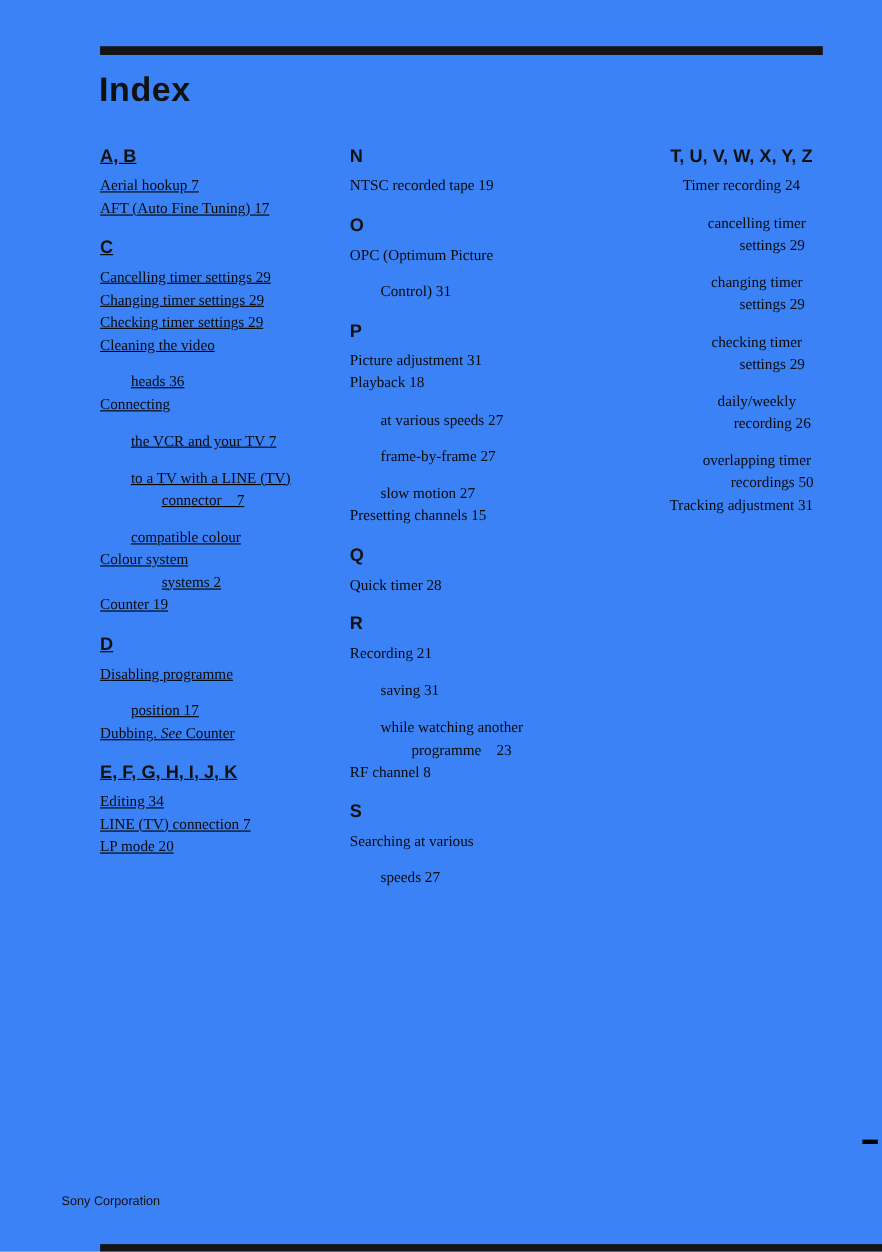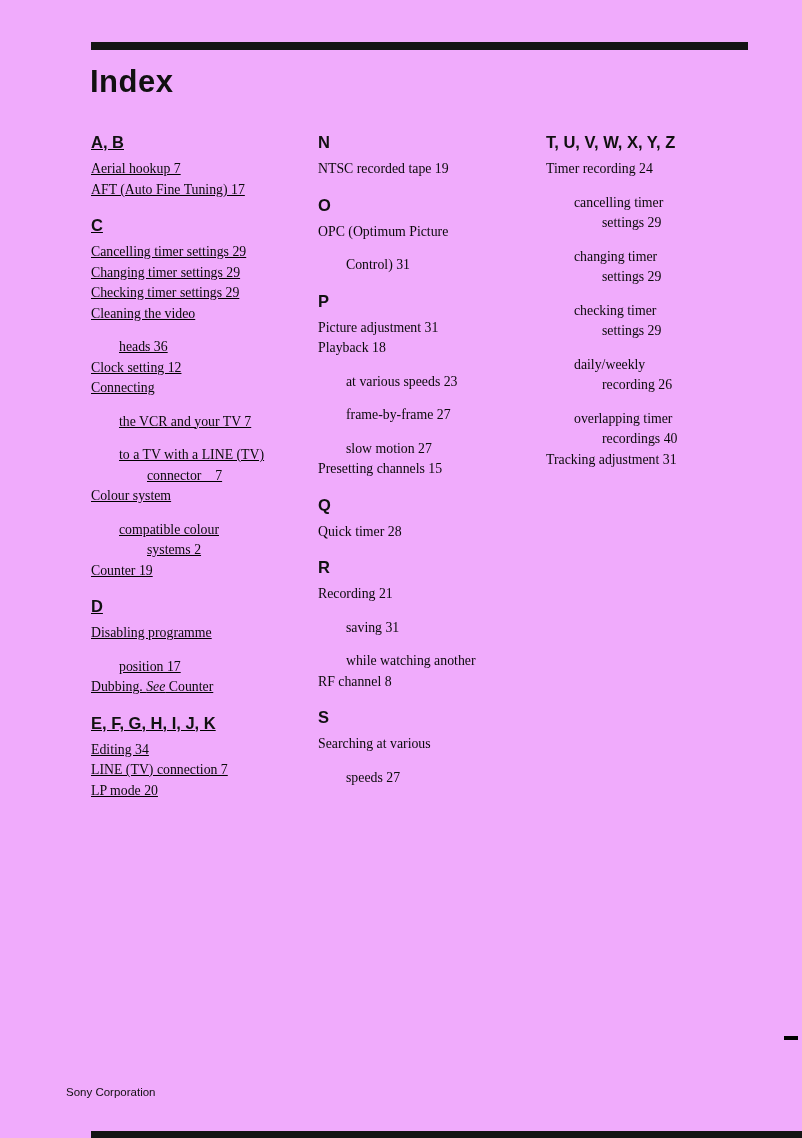--- a/index.html
+++ b/index.html
@@ -4,21 +4,21 @@
 <style>
   * { margin: 0; padding: 0; box-sizing: border-box; }
   html, body { background: #e8e8e8; }
   body {
     width: 802px; height: 1138px;
     font-family: "Liberation Serif", serif;
   }
   .page {
     position: relative;
     width: 802px; height: 1138px;
-    background: #f0abfc;
+    background: #3b82f6;
     color: #000;
     overflow: hidden;
   }
   .top-rule {
     position: absolute;
     left: 91px; top: 42px;
     width: 657px; height: 8px;
     background: #141414;
   }
   .page-title {
@@ -31,42 +31,42 @@
     color: #111;
   }
   .columns {
     position: absolute;
     left: 91px; top: 132px;
     display: flex;
   }
   .col { flex: 0 0 auto; }
   .col-0 { width: 227px; text-decoration: underline; }
   .col-1 { width: 228px; }
-  .col-2 { width: 256px; }
+  .col-2 { width: 256px; text-align: center; }
   .sec-header {
     font-family: "Liberation Sans", sans-serif;
     font-weight: bold;
     font-size: 16.5px;
     line-height: 20px;
     margin: 15px 0 7px 0;
     color: #111;
   }
   .col > .sec-header:first-child { margin-top: 0; }
   .entry-line {
     font-size: 13.8px;
     line-height: 20.5px;
     white-space: pre-wrap;
     color: #0a0a0a;
   }
   .indent-1 { padding-left: 28px; margin-top: 13px; }
   .indent-2 { padding-left: 56px; }
   .entry-line em { font-style: italic; font-family: "Liberation Serif", serif; }
   .footer {
     position: absolute;
-    left: 66px; top: 1086px;
+    left: 56px; top: 1086px;
     font-family: "Liberation Sans", sans-serif;
     font-size: 11.5px;
     color: #111;
   }
   .crop-mark {
     position: absolute;
     left: 784px; top: 1036px;
     width: 14px; height: 4px;
     background: #000;
   }
@@ -87,74 +87,74 @@
       <div class="col col-0">
         <div class="sec-header">A, B</div>
         <div class="entry-line">Aerial hookup 7</div>
         <div class="entry-line">AFT (Auto Fine Tuning) 17</div>
         <div class="sec-header">C</div>
         <div class="entry-line">Cancelling timer settings 29</div>
         <div class="entry-line">Changing timer settings 29</div>
         <div class="entry-line">Checking timer settings 29</div>
         <div class="entry-line">Cleaning the video</div>
         <div class="entry-line indent-1">heads 36</div>
-        <div class="entry-line">Clock setting 12</div>
         <div class="entry-line">Connecting</div>
         <div class="entry-line indent-1">the VCR and your TV 7</div>
         <div class="entry-line indent-1">to a TV with a LINE (TV)</div>
         <div class="entry-line indent-2">connector    7</div>
+        <div class="entry-line indent-1">compatible colour</div>
         <div class="entry-line">Colour system</div>
-        <div class="entry-line indent-1">compatible colour</div>
         <div class="entry-line indent-2">systems 2</div>
         <div class="entry-line">Counter 19</div>
         <div class="sec-header">D</div>
         <div class="entry-line">Disabling programme</div>
         <div class="entry-line indent-1">position 17</div>
         <div class="entry-line"><span>Dubbing. </span><em>See</em><span> Counter</span></div>
         <div class="sec-header">E, F, G, H, I, J, K</div>
         <div class="entry-line">Editing 34</div>
         <div class="entry-line">LINE (TV) connection 7</div>
         <div class="entry-line">LP mode 20</div>
       </div>
       <div class="col col-1">
         <div class="sec-header">N</div>
         <div class="entry-line">NTSC recorded tape 19</div>
         <div class="sec-header">O</div>
         <div class="entry-line">OPC (Optimum Picture</div>
         <div class="entry-line indent-1">Control) 31</div>
         <div class="sec-header">P</div>
         <div class="entry-line">Picture adjustment 31</div>
         <div class="entry-line">Playback 18</div>
-        <div class="entry-line indent-1">at various speeds 23</div>
+        <div class="entry-line indent-1">at various speeds 27</div>
         <div class="entry-line indent-1">frame-by-frame 27</div>
         <div class="entry-line indent-1">slow motion 27</div>
         <div class="entry-line">Presetting channels 15</div>
         <div class="sec-header">Q</div>
         <div class="entry-line">Quick timer 28</div>
         <div class="sec-header">R</div>
         <div class="entry-line">Recording 21</div>
         <div class="entry-line indent-1">saving 31</div>
         <div class="entry-line indent-1">while watching another</div>
+        <div class="entry-line indent-2">programme    23</div>
         <div class="entry-line">RF channel 8</div>
         <div class="sec-header">S</div>
         <div class="entry-line">Searching at various</div>
         <div class="entry-line indent-1">speeds 27</div>
       </div>
       <div class="col col-2">
         <div class="sec-header">T, U, V, W, X, Y, Z</div>
         <div class="entry-line">Timer recording 24</div>
         <div class="entry-line indent-1">cancelling timer</div>
         <div class="entry-line indent-2">settings 29</div>
         <div class="entry-line indent-1">changing timer</div>
         <div class="entry-line indent-2">settings 29</div>
         <div class="entry-line indent-1">checking timer</div>
         <div class="entry-line indent-2">settings 29</div>
         <div class="entry-line indent-1">daily/weekly</div>
         <div class="entry-line indent-2">recording 26</div>
         <div class="entry-line indent-1">overlapping timer</div>
-        <div class="entry-line indent-2">recordings 40</div>
+        <div class="entry-line indent-2">recordings 50</div>
         <div class="entry-line">Tracking adjustment 31</div>
       </div>
     </div>
   <div class="crop-mark"></div>
   <div class="footer">Sony Corporation</div>
   <div class="bottom-rule"></div>
 </div>
 
 </body></html>

